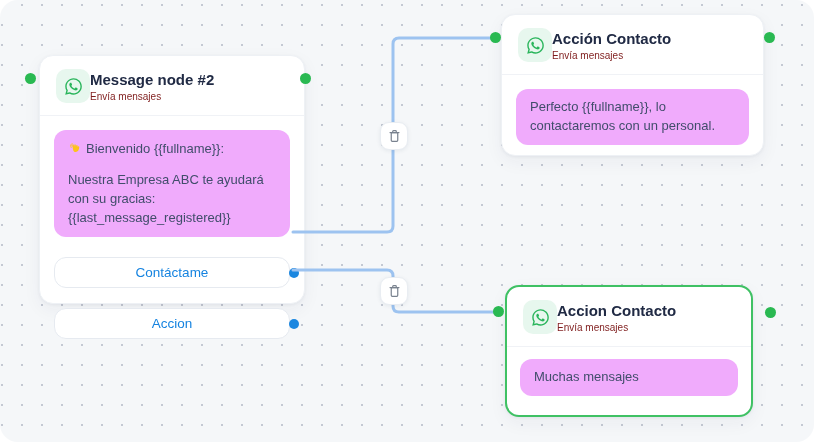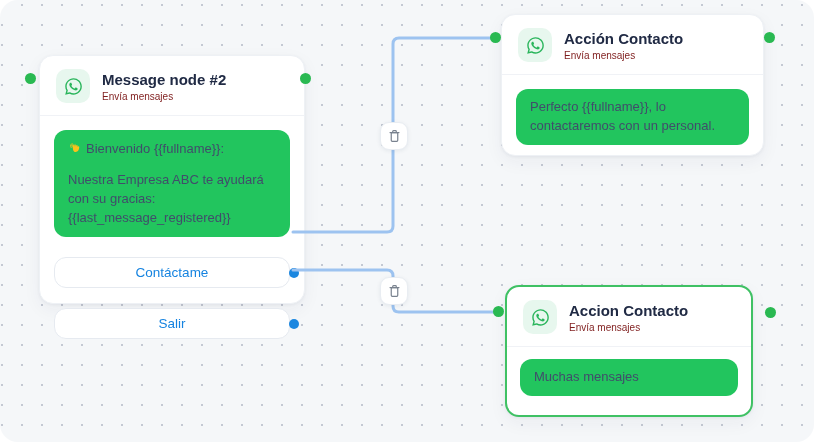--- a/index.html
+++ b/index.html
@@ -25,36 +25,35 @@
     background: #ffffff;
     border: 1px solid #eef1f5;
     border-radius: 14px;
     box-shadow: 0 1px 3px rgba(30,45,80,.06), 0 6px 18px rgba(30,45,80,.05);
     z-index: 1;
   }
   .node.selected { border: 2px solid #3fc164; }
   .node-header {
     display: flex;
     align-items: center;
-    gap: 12px;
     padding: 13px 16px 12px 16px;
   }
   .node-icon {
     width: 34px; height: 34px;
     border-radius: 10px;
     background: #e7f7ee;
     display: flex; align-items: center; justify-content: center;
     flex: 0 0 auto;
   }
   .node-title { font-size: 15px; font-weight: 700; color: #202a44; line-height: 1.2; }
   .node-subtitle { font-size: 10px; color: #7f1d1d; margin-top: 2px; }
   .node-divider { border-top: 1px solid #f0f2f6; }
   .node-body { padding: 14px 14px 15px 14px; }
   .msg-box {
-    background: #22c55e;
+    background: #f0abfc;
     border-radius: 12px;
     padding: 10px 14px;
     font-size: 13px;
     color: #414d6b;
     line-height: 1.45;
   }
   .msg-box p + p { margin-top: 10px; }
   .emoji { display: inline-block; vertical-align: -2px; margin-right: 3px; }
   .node-btn {
     position: relative;
@@ -132,21 +131,21 @@
                 <path d="M3.5 6.5 Q3 8.6 4.2 10.2 M5.4 4.7 Q4.7 6.6 5.3 8.4" stroke="#fcc21b" stroke-width="1.1" fill="none" stroke-linecap="round"></path>
               </svg></span><span>Bienvenido {{fullname}}:</span>
         </p>
         <p>Nuestra Empresa ABC te ayudará con su gracias: {{last_message_registered}}</p>
       </div>
       <div class="node-btn">
         <span>Contáctame</span>
         <span class="out-dot"></span>
       </div>
       <div class="node-btn">
-        <span>Salir</span>
+        <span>Accion</span>
         <span class="out-dot"></span>
       </div>
     </div>
   </div>
 
   <div class="node" id="node-1">
     <div class="node-header">
       <div class="node-icon">
         <svg width="19" height="19" viewBox="0 0 448 512" fill="#29b55b">
             <path d="M380.9 97.1C339 55.1 283.2 32 223.9 32c-122.4 0-222 99.6-222 222 0 39.1 10.2 77.3 29.6 111L0 480l117.7-30.9c32.4 17.7 68.9 27 106.1 27h.1c122.3 0 224.1-99.6 224.1-222 0-59.3-25.2-115-67.1-157zm-157 341.6c-33.2 0-65.7-8.9-94-25.7l-6.7-4-69.8 18.3L72 359.2l-4.4-7c-18.5-29.4-28.2-63.3-28.2-98.2 0-101.7 82.8-184.5 184.6-184.5 49.3 0 95.6 19.2 130.4 54.1 34.8 34.9 56.2 81.2 56.1 130.5 0 101.8-84.9 184.6-186.6 184.6zm101.2-138.2c-5.5-2.8-32.8-16.2-37.9-18-5.1-1.9-8.8-2.8-12.5 2.8-3.7 5.6-14.3 18-17.6 21.8-3.2 3.7-6.5 4.2-12 1.4-32.6-16.3-54-29.1-75.5-66-5.7-9.8 5.7-9.1 16.3-30.3 1.8-3.7.9-6.9-.5-9.7-1.4-2.8-12.5-30.1-17.1-41.2-4.5-10.8-9.1-9.3-12.5-9.5-3.2-.2-6.9-.2-10.6-.2-3.7 0-9.7 1.4-14.8 6.9-5.1 5.6-19.4 19-19.4 46.3 0 27.3 19.9 53.7 22.6 57.4 2.8 3.7 39.1 59.7 94.8 83.8 35.2 15.2 49 16.5 66.6 13.9 10.7-1.6 32.8-13.4 37.4-26.4 4.6-13 4.6-24.1 3.2-26.4-1.3-2.5-5-3.9-10.5-6.6z"></path>

